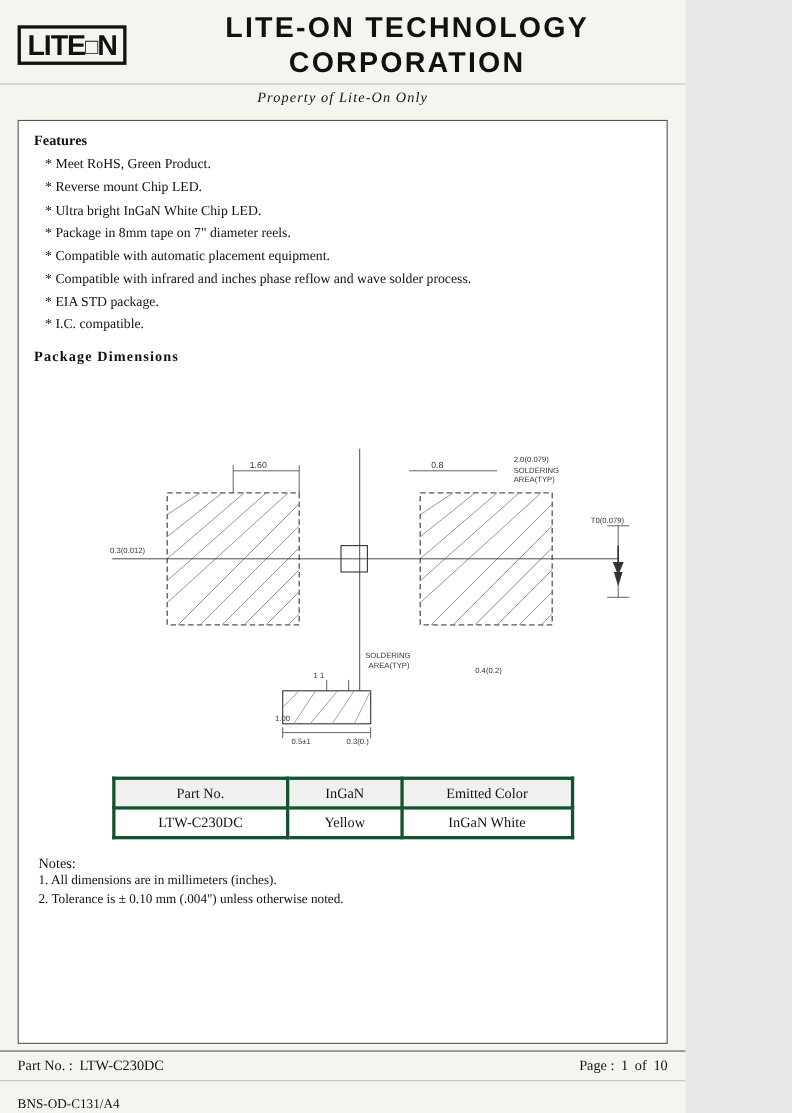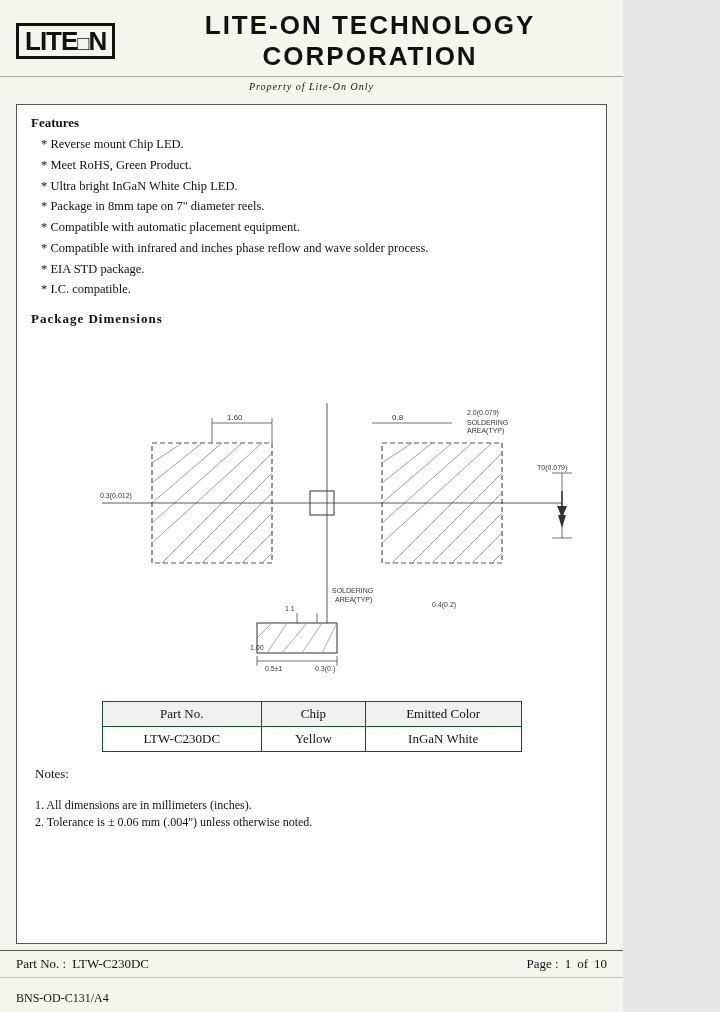--- a/index.html
+++ b/index.html
@@ -41,21 +41,21 @@
       font-size: 26px;
       font-weight: bold;
       font-family: Arial, sans-serif;
       letter-spacing: 2px;
       flex: 1;
       text-align: center;
     }
     .subtitle {
       text-align: center;
       font-style: italic;
-      font-size: 10px;
+      font-size: 13px;
       padding: 4px 0 6px 0;
       letter-spacing: 1px;
       background: #f5f5f0;
     }
     
     .main-content {
       flex: 1;
       padding: 0 16px 0 16px;
     }
     .content-box {
@@ -100,37 +100,37 @@
       width: 520px;
       height: 340px;
     }
     
     .part-table {
       border-collapse: collapse;
       margin: 8px auto;
       width: 420px;
     }
     .part-table th, .part-table td {
-      border: 1px solid #14532d;
+      border: 3px solid #14532d;
       padding: 4px 18px;
       text-align: center;
       font-size: 13px;
     }
     .part-table th {
       background: #f0f0f0;
       font-weight: normal;
     }
     
     .notes-section {
       margin-top: 14px;
       padding-left: 4px;
     }
     .notes-title {
       font-size: 13px;
-      margin-bottom: 16px;
+      margin-bottom: 0;
       font-family: Liberation Serif, serif;
     }
     .notes-list {
       list-style: none;
       padding-left: 0;
     }
     .notes-list li {
       font-size: 12px;
       margin-bottom: 2px;
     }
@@ -169,22 +169,22 @@
     <div class="logo-box">LITE<span style="font-size:20px;vertical-align:middle;">□</span>N</div>
     <div class="header-title">LITE-ON   TECHNOLOGY   CORPORATION</div>
   </div>
   <div class="subtitle">Property of Lite-On Only</div>
 
   <div class="main-content">
     <div class="content-box">
 
       <div class="features-title">Features</div>
       <ul class="features-list">
+        <li>* Meet RoHS, Green Product.</li>
         <li>* Reverse mount Chip LED.</li>
-        <li>* Meet RoHS, Green Product.</li>
         <li>* Ultra bright InGaN White Chip LED.</li>
         <li>* Package in 8mm tape on 7" diameter reels.</li>
         <li>* Compatible with automatic placement equipment.</li>
         <li>* Compatible with infrared and inches phase reflow and wave solder process.</li>
         <li>* EIA STD package.</li>
         <li>* I.C. compatible.</li>
       </ul>
 
       <div class="section-title">Package    Dimensions</div>
 
@@ -274,38 +274,38 @@
 
           <line x1="490" y1="148" x2="490" y2="172" stroke="#333" stroke-width="1.5"></line>
           <polygon points="490,175 485,163 495,163" fill="#333"></polygon>
         </svg>
       </div>
 
       <table class="part-table">
         <thead>
           <tr>
             <th>Part No.</th>
-            <th>Chip</th>
+            <th>InGaN</th>
             <th>Emitted Color</th>
           </tr>
         </thead>
         <tbody>
           <tr>
             <td>LTW-C230DC</td>
             <td>Yellow</td>
             <td>InGaN White</td>
           </tr>
         </tbody>
       </table>
 
       <div class="notes-section">
         <div class="notes-title">Notes:</div>
         <ul class="notes-list">
           <li>1. All dimensions are in millimeters (inches).</li>
-          <li>2. Tolerance is ± 0.06 mm (.004") unless otherwise noted.</li>
+          <li>2. Tolerance is ± 0.10 mm (.004") unless otherwise noted.</li>
         </ul>
       </div>
 
     </div>
   </div>
 
   <div class="footer">
     <div class="footer-left">
       <span>Part   No. :</span>
       <span>LTW-C230DC</span>

